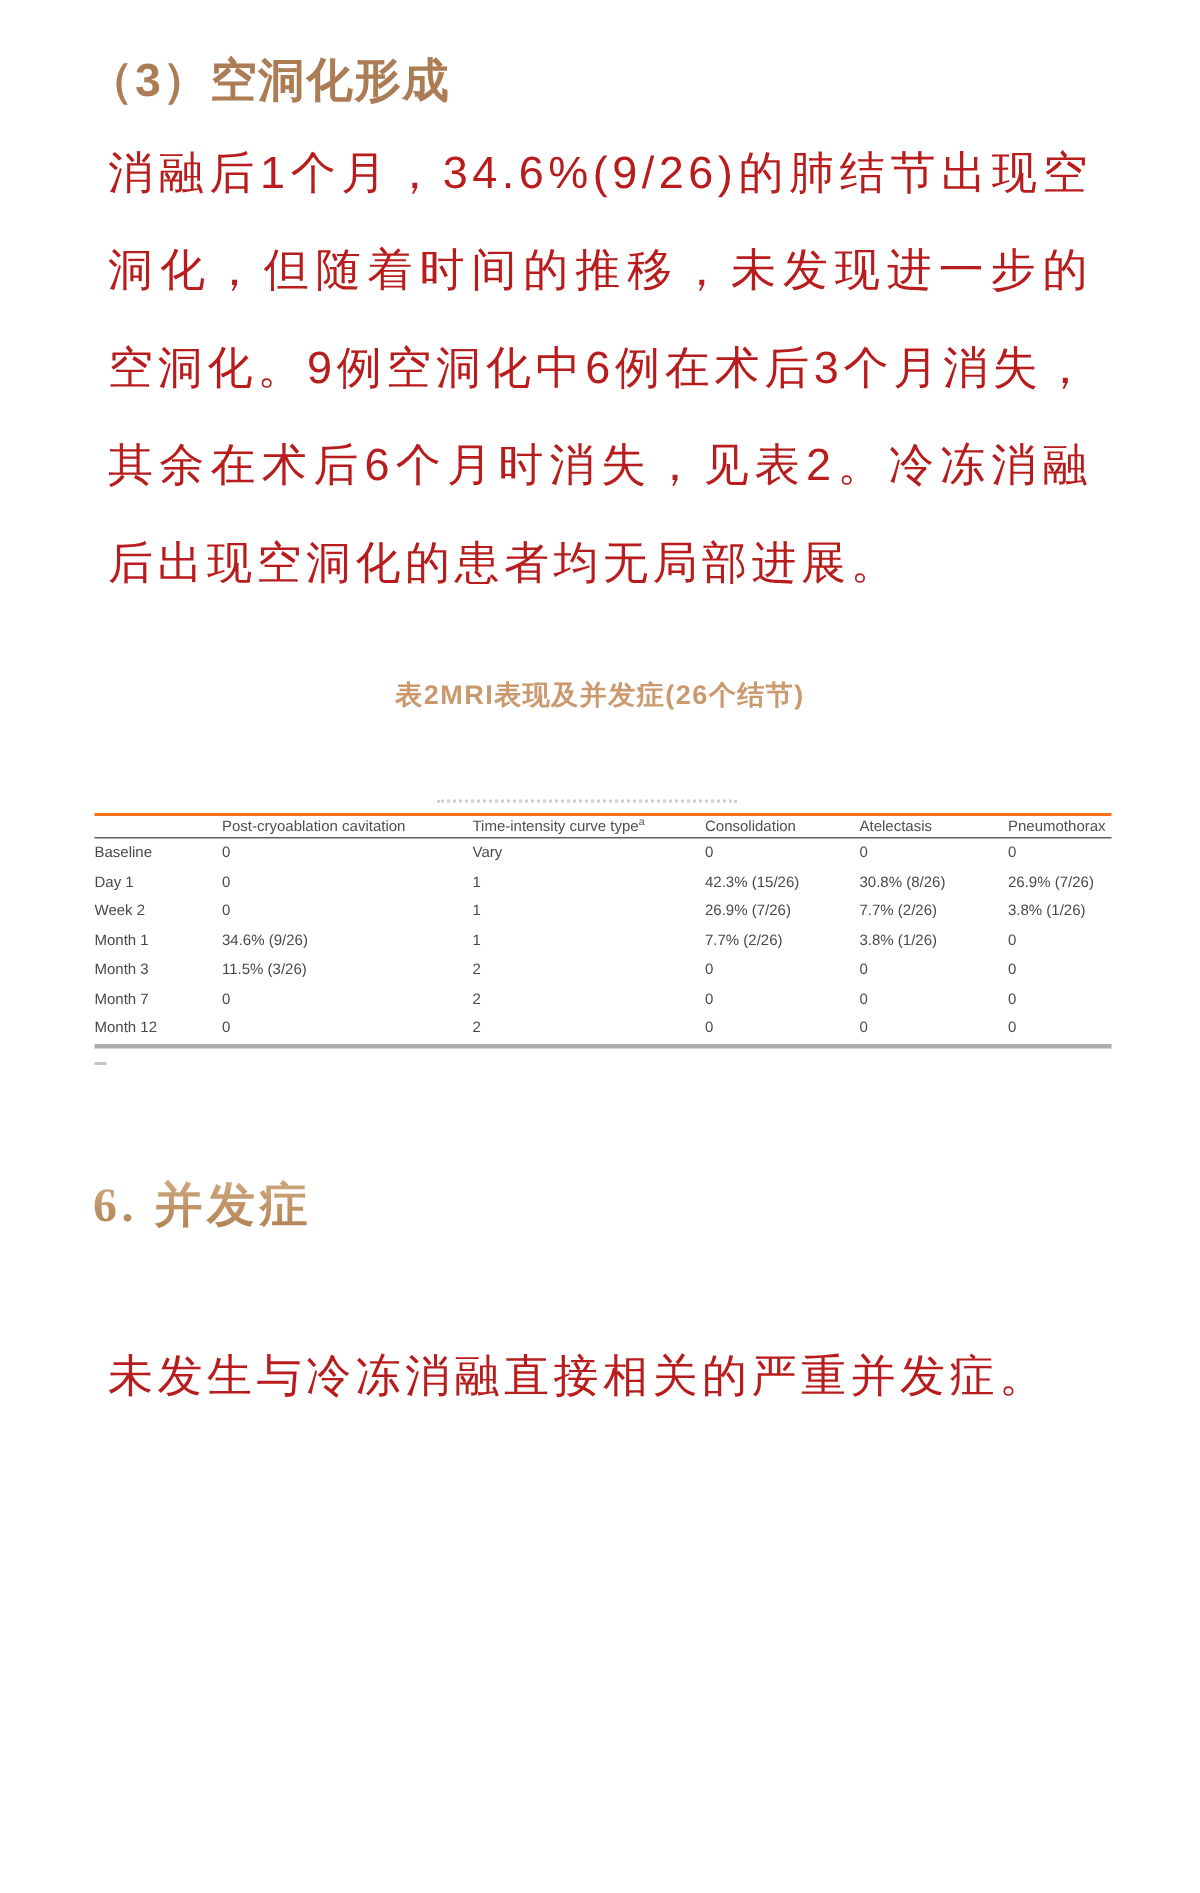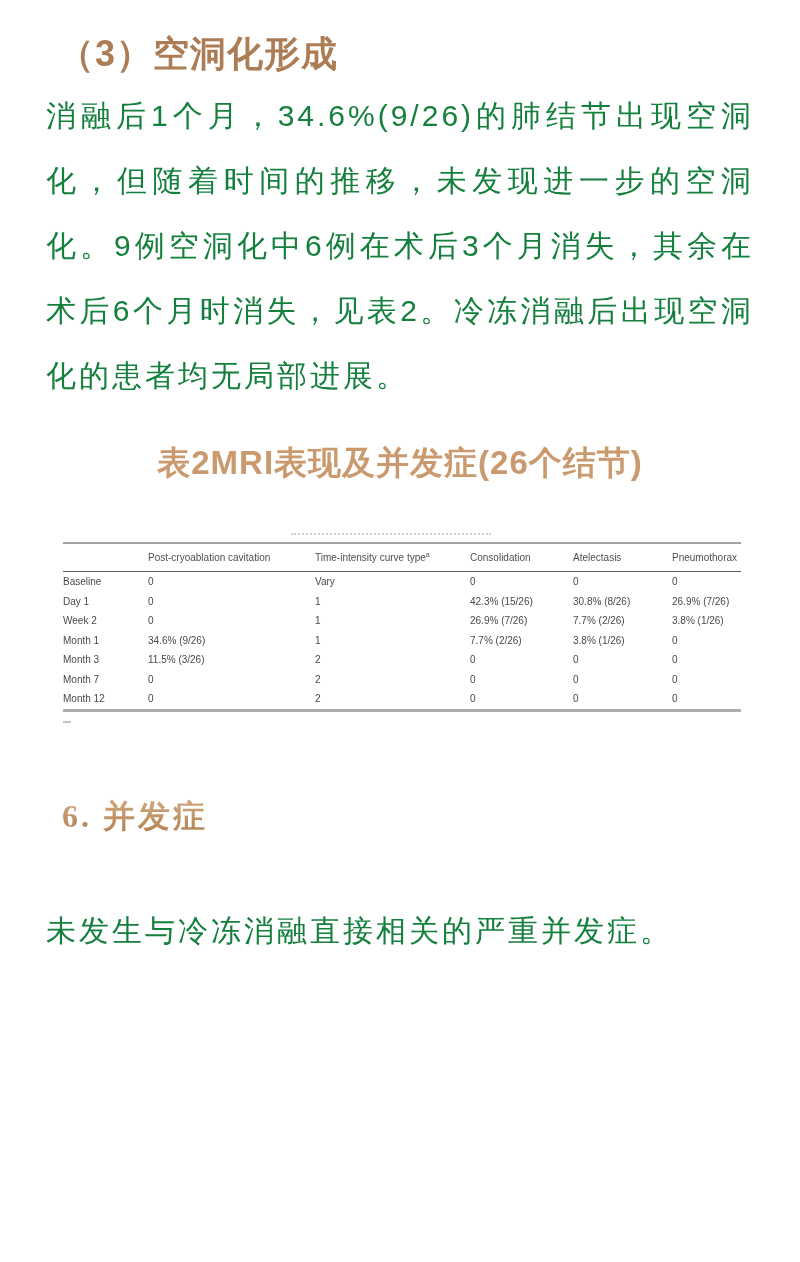--- a/index.html
+++ b/index.html
@@ -9,45 +9,45 @@
     height: 1262px;
     position: relative;
     overflow: hidden;
     font-family: "Liberation Sans", "DejaVu Sans", sans-serif;
   }
   .article { width: 800px; }
 
   
   .sub-heading {
     margin: 32px 60px 0 58px;
-    font-size: 36px;
+    font-size: 31px;
     line-height: 44px;
     font-weight: bold;
     color: #ac7d54;
     letter-spacing: 1px;
   }
 
   
   .body-para {
-    margin: 0 46px;
+    margin: 0 72px;
     font-size: 30px;
     line-height: 65px;
-    color: #15803d;
+    color: #b91c1c;
     letter-spacing: 3px;
     text-align: justify;
   }
   .para-1 { margin-top: 7px; }
   .para-2 { margin-top: 58px; }
   .para-3 { margin-top: 53px; }
 
   
   .table-caption {
     margin-top: 36px;
     text-align: center;
-    font-size: 33px;
+    font-size: 18px;
     line-height: 38px;
     font-weight: bold;
     color: #ca9a6e;
     letter-spacing: 1px;
   }
 
   
   .paper-table {
     margin: 44px 0 0 63px;
     width: 678px;
@@ -66,23 +66,23 @@
     width: 200px;
     border-top: 2px dotted #cfcfcf;
   }
   .t-row {
     display: grid;
     grid-template-columns: 85px 167px 155px 103px 99px 69px;
     align-items: center;
     height: 19.5px;
   }
   .t-head {
-    border-top: 2px solid #a3a3a3;
+    border-top: 2px solid #f97316;
     border-bottom: 1px solid #5d6165;
-    height: 30px;
+    height: 17px;
     color: #4c5055;
   }
   .t-body { border-bottom: 3.5px solid #aeaeae; }
   .t-cell { white-space: nowrap; overflow: hidden; }
   .t-head .t-cell sup { font-size: 7px; }
   .footnote-remnant {
     margin-top: 9px;
     width: 8px;
     height: 2px;
     background: #c6c6c6;

